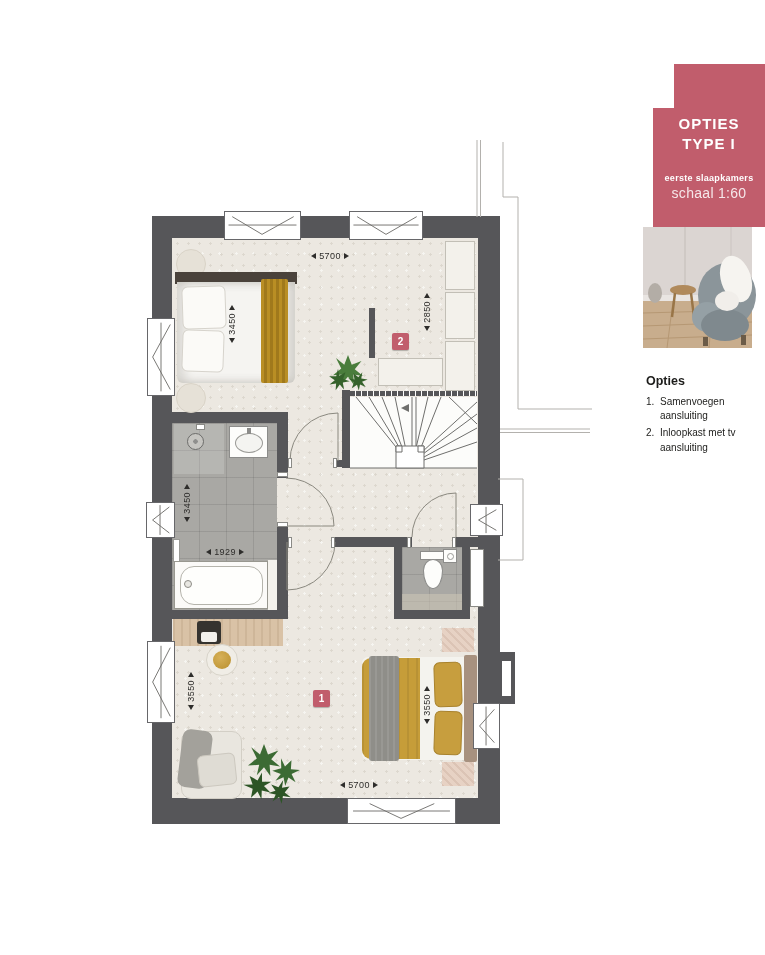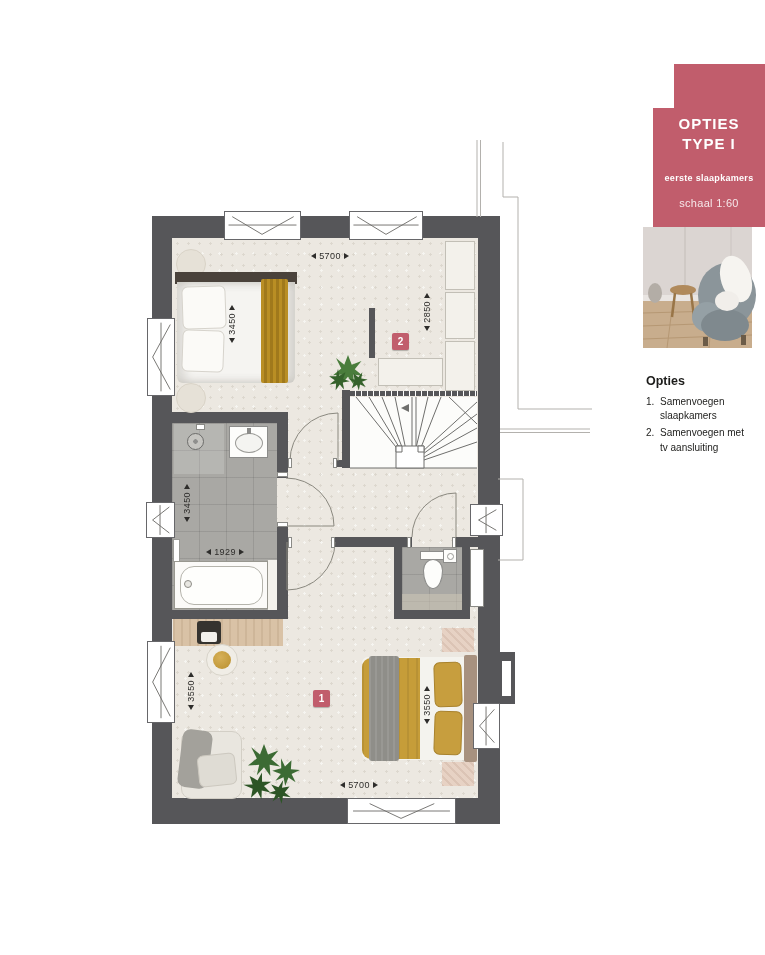--- a/index.html
+++ b/index.html
@@ -38,21 +38,21 @@
   .arr.r{border-width:3px 0 3px 5px;border-left-color:var(--ink);}
   .badge{position:absolute;width:17px;height:17px;background:var(--accent);color:#fff;
          font-size:10px;font-weight:bold;display:flex;align-items:center;justify-content:center;
          border-radius:2px;box-shadow:0 1px 1px rgba(0,0,0,.25);}
   
   #option-card{position:absolute;left:653px;top:64px;width:112px;height:163px;
     background:var(--accent);color:#fff;text-align:center;}
   #card-notch{position:absolute;left:653px;top:64px;width:21px;height:44px;background:#fff;}
   #card-title{padding-top:50px;font-size:15px;font-weight:bold;letter-spacing:1px;line-height:1.3;}
   #card-sub{margin-top:20px;font-size:9px;font-weight:bold;letter-spacing:.3px;}
-  #card-scale{margin-top:14px;font-size:11px;opacity:.85;letter-spacing:.3px;}
+  #card-scale{margin-top:2px;font-size:14px;opacity:.85;letter-spacing:.3px;}
   #options-block{position:absolute;left:646px;top:374px;width:108px;color:#1d1d1b;}
   #options-block h3{font-size:12.5px;font-weight:bold;margin-bottom:7px;}
   .opt-row{display:grid;grid-template-columns:14px 1fr;font-size:10px;line-height:1.42;
            margin-bottom:3px;column-gap:0;}
   
   .pillow{position:absolute;border-radius:6px;}
   svg.overlay{position:absolute;overflow:visible;}
   svg.overlay path,svg.overlay line,svg.overlay polyline,svg.overlay rect{vector-effect:non-scaling-stroke;}
 </style>
 </head>
@@ -356,22 +356,22 @@
       <ellipse cx="93" cy="52" rx="15" ry="24" fill="#f6f4f0" transform="rotate(-18 93 52)"></ellipse>
       <ellipse cx="84" cy="74" rx="12" ry="10" fill="#f1eeea"></ellipse>
       <rect x="60" y="110" width="5" height="9" fill="#6b5b47"></rect>
       <rect x="98" y="108" width="5" height="10" fill="#6b5b47"></rect>
     </svg>
 
     <div id="options-block">
       <h3>Opties</h3>
       <div class="opt-row">
         <span>1.</span>
-        <span>Samenvoegen slaapkamers</span>
+        <span>Samenvoegen aansluiting</span>
       </div>
       <div class="opt-row">
         <span>2.</span>
-        <span>Samenvoegen met tv aansluiting</span>
+        <span>Inloopkast met tv aansluiting</span>
       </div>
     </div>
   </div>
 
 </div>
 
 </body></html>

